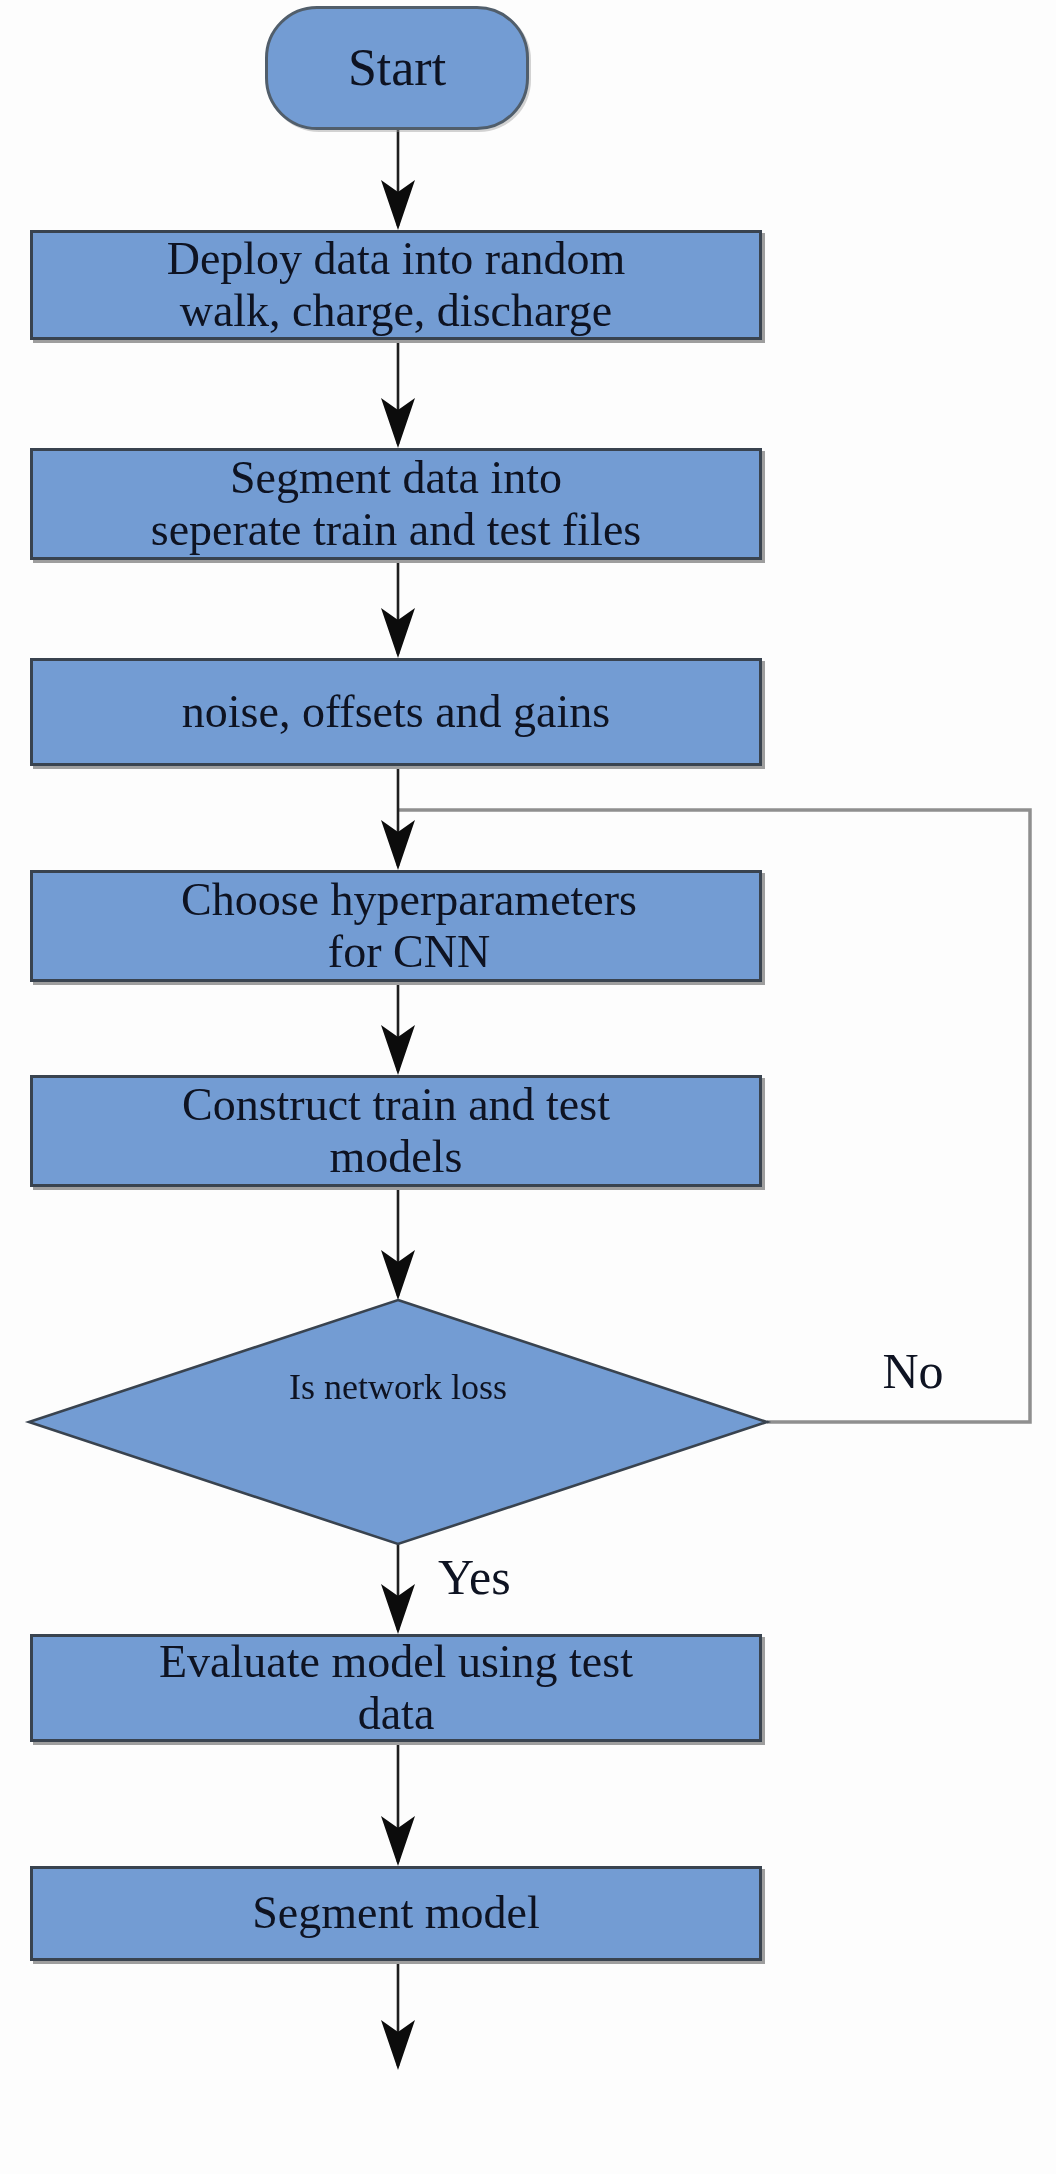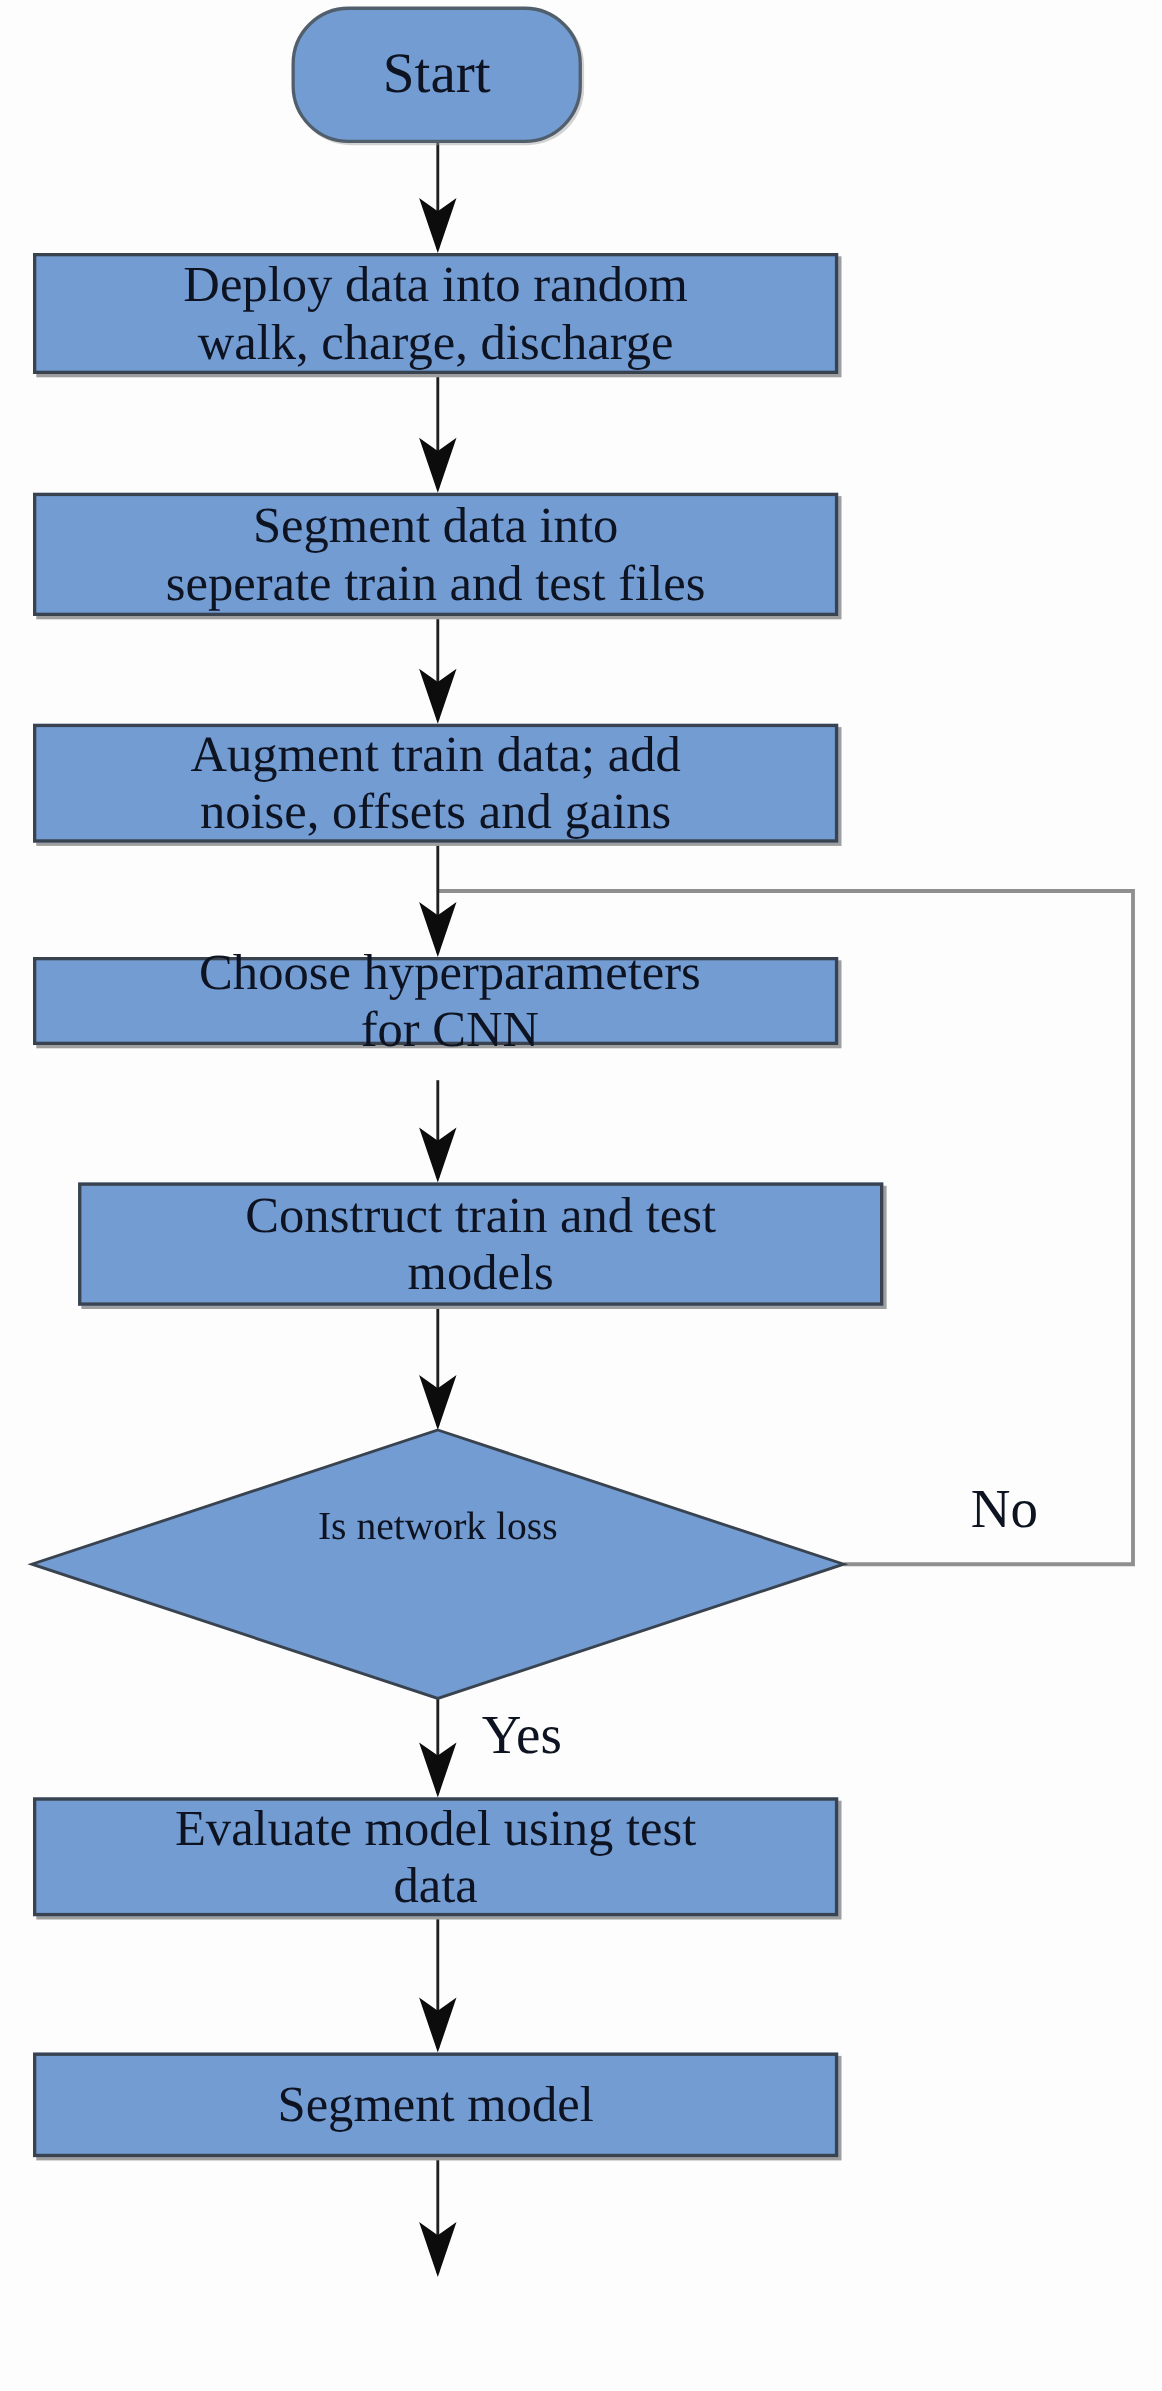--- a/index.html
+++ b/index.html
@@ -127,30 +127,29 @@
     <span>Deploy data into random</span>
     <span>walk, charge, discharge</span>
   </div>
 
   <div class="node process" style="top:448px;height:112px;">
     <span>Segment data into</span>
     <span>seperate train and test files</span>
   </div>
 
   <div class="node process" style="top:658px;height:108px;">
-    <span>Augment train data; add</span>
     <span>noise, offsets and gains</span>
   </div>
 
-  <div class="node process" style="top:870px;height:80px;padding-left:26px;">
+  <div class="node process" style="top:870px;height:112px;padding-left:26px;">
     <span>Choose hyperparameters</span>
     <span>for CNN</span>
   </div>
 
-  <div class="node process" style="top:1075px;height:112px;margin-left:41px;">
+  <div class="node process" style="top:1075px;height:112px;">
     <span>Construct train and test</span>
     <span>models</span>
   </div>
 
   <div class="decision-label" style="left:120px;top:1366px;width:556px;">
     <span>Is network loss</span>
   </div>
 
   <div class="edge-label" style="left:858px;top:1342px;width:110px;text-align:center;">No</div>
   <div class="edge-label" style="left:438px;top:1548px;width:120px;text-align:left;">Yes</div>

